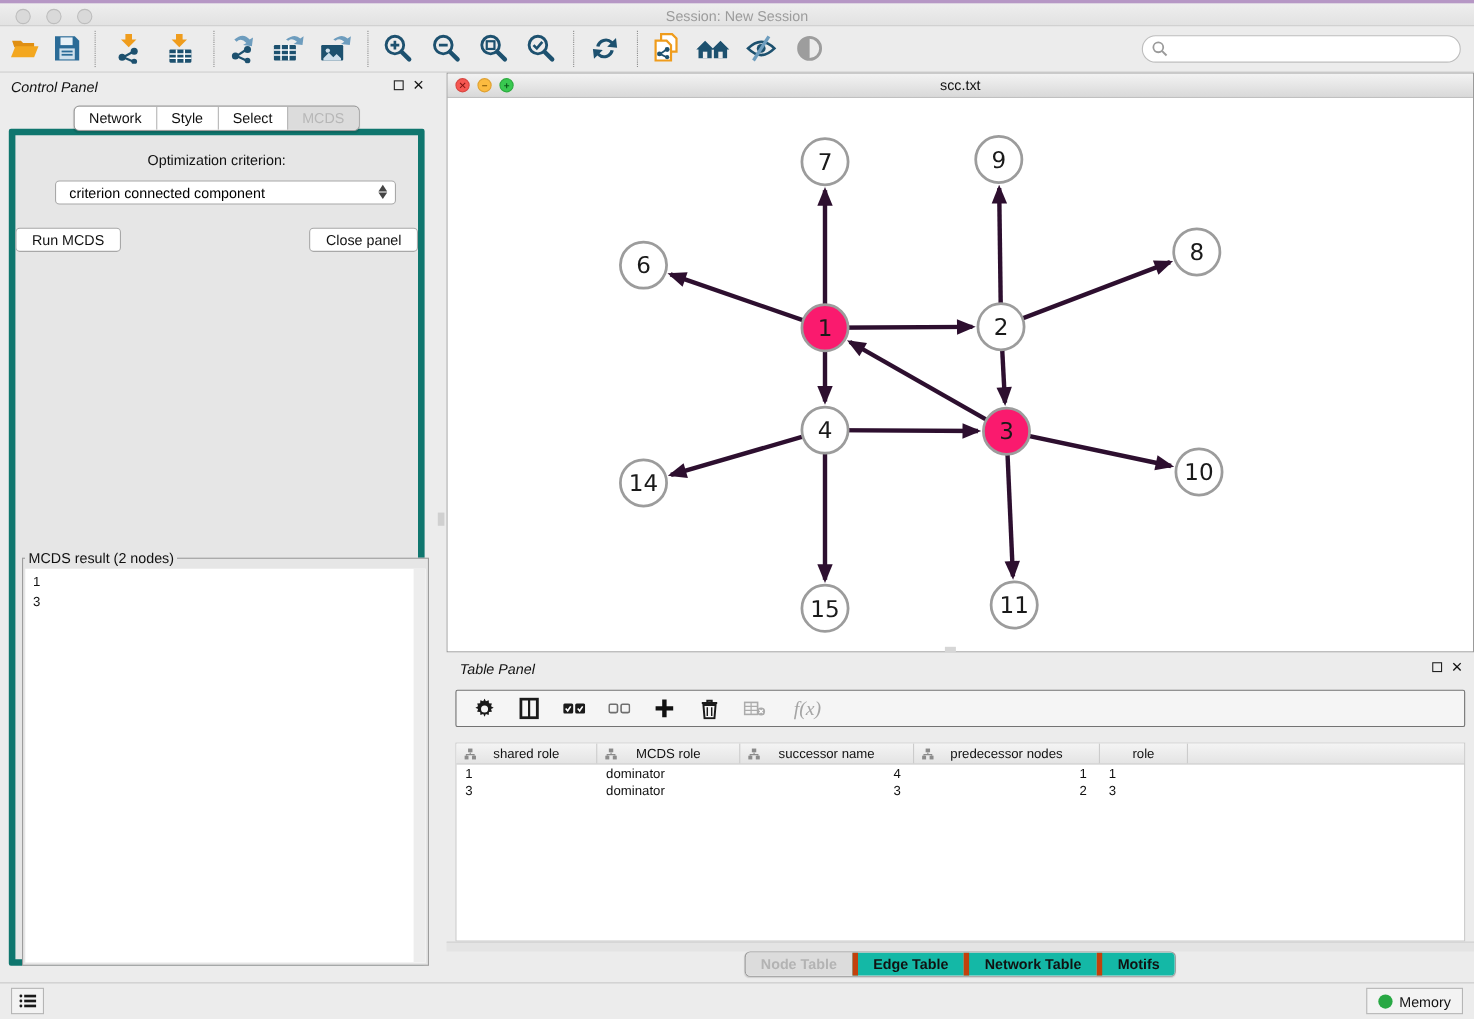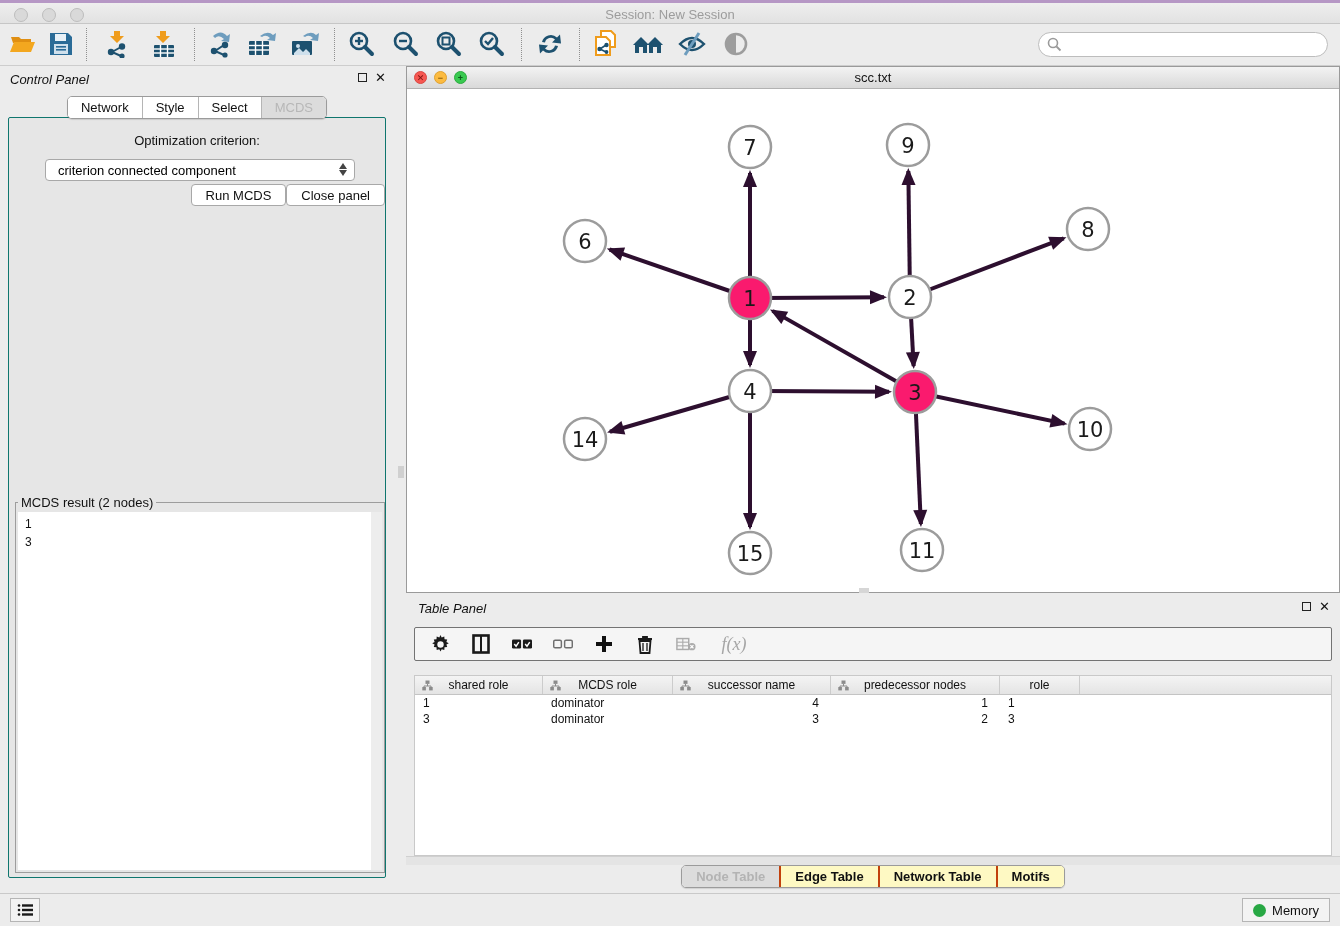--- a/index.html
+++ b/index.html
@@ -42,33 +42,33 @@
   .win-btns { position:absolute; right:8px; top:6px; display:flex; gap:8px; align-items:center; }
   .float-glyph { width:9px; height:9px; border:1.5px solid #222; display:inline-block; }
   .close-glyph { font-size:13px; font-weight:bold; color:#111; line-height:11px; }
   .cp-tabs { position:absolute; left:0; top:30px; width:100%; display:flex; justify-content:center; z-index:3; }
   .tab-group { display:inline-flex; border:1px solid #9b9b9b; border-radius:5px; overflow:hidden; background:#fff; box-shadow:0 1px 1px rgba(0,0,0,.12); }
   .cp-tab { padding:3px 13px; font-size:13px; color:#111; background:#fff; border-left:1px solid #b5b5b5; }
   .cp-tab:first-child { border-left:none; }
   .cp-tab.active { background:#dcdcdc; color:#b7b7b7; }
   .cp-body {
     position:absolute; left:8px; top:51px; width:378px; height:761px;
-    background:#e6e6e6; border:1px solid #0f766e; border-radius:2px;
+    background:#e6e6e6; border:6px solid #0f766e; border-radius:2px;
   }
   .opt-label { position:absolute; left:0; right:0; top:15px; text-align:center; font-size:13px; color:#111; }
   .opt-select {
     position:absolute; left:36px; top:41px; width:310px; height:22px;
     background:#fff; border:1px solid #a8a8a8; border-radius:4px;
     font-size:13px; display:flex; align-items:center; padding:0 24px 0 12px;
   }
   .select-stepper { position:absolute; right:7px; top:3px; display:flex; flex-direction:column; gap:1px; }
   .select-stepper i { width:0; height:0; border-left:4px solid transparent; border-right:4px solid transparent; }
   .select-stepper .up { border-bottom:6px solid #444; }
   .select-stepper .down { border-top:6px solid #444; }
-  .cp-buttons { position:absolute; left:0; right:0; top:66px; display:flex; justify-content:flex-end; gap:0; }
+  .cp-buttons { position:absolute; left:0; right:0; top:84px; display:flex; justify-content:space-between; gap:0; }
   .btn {
     background:#fff; border:1px solid #a8a8a8; border-radius:4px;
     font-size:13px; color:#111; padding:2px 14px; height:22px; font-family:inherit;
   }
   .result-box {
     position:absolute; left:6px; top:377px; width:370px; height:378px;
     border:1px solid #9d9d9d; margin:0; padding:0; background:#e6e6e6;
   }
   .result-box legend { font-size:13px; color:#111; padding:0 3px; margin-left:2px; }
   .result-inner { position:absolute; left:2px; right:2px; top:2px; bottom:2px; background:#fff; overflow:hidden; }
@@ -107,21 +107,21 @@
     background:#fff; border:1px solid #c9c9c9;
   }
   .tp-thead { display:flex; height:19px; background:linear-gradient(#f4f4f4,#e4e4e4); border-bottom:1px solid #c4c4c4; }
   .th { display:flex; align-items:center; justify-content:center; gap:6px; font-size:12px; color:#111; border-right:1px solid #cccccc; position:relative; }
   .th .sort-ic { position:absolute; left:7px; top:4px; }
   .tp-row { display:flex; height:16px; font-size:12px; color:#111; }
   .td { padding:1px 0; }
   .td.l { text-align:left; padding-left:8px; }
   .td.r { text-align:right; padding-right:12px; }
   .tp-tabs { position:absolute; left:0; right:0; top:270px; display:flex; justify-content:center; }
-  .tp-tab { padding:3px 14px; font-size:13px; font-weight:bold; color:#111; background:#fef9c3; border-left:2px solid #c2410c; }
+  .tp-tab { padding:3px 14px; font-size:13px; font-weight:bold; color:#111; background:#14b8a6; border-left:5px solid #c2410c; }
   .tp-tab:first-child { border-left:none; }
   .tp-tab.active { background:#dcdcdc; color:#b3b3b3; }
   .tp-strip { position:absolute; left:0; top:261px; width:100%; height:9px; background:#e4e4e4; border-top:1px solid #d0d0d0; }
   
   .statusbar { position:absolute; left:0; top:893px; width:1340px; height:33px; background:#ececec; border-top:1px solid #c9c9c9; }
   .sb-left-btn {
     position:absolute; left:10px; top:4px; width:30px; height:24px;
     background:#f3f3f3; border:1px solid #b5b5b5; display:flex; align-items:center; justify-content:center;
   }
   .memory-btn {

